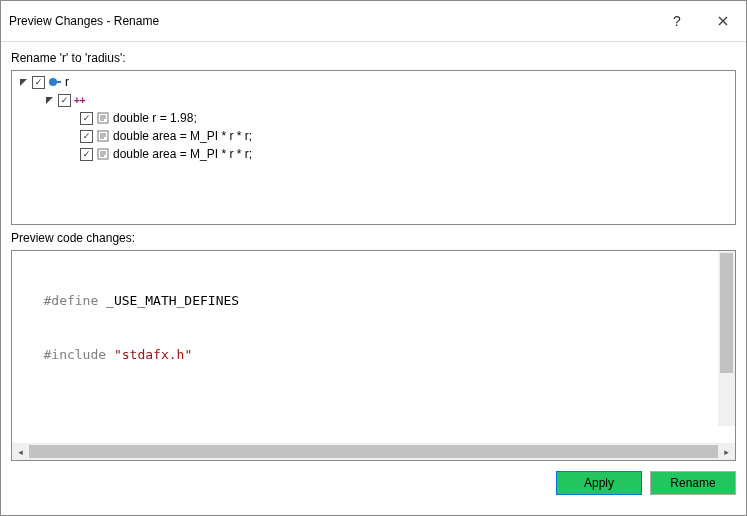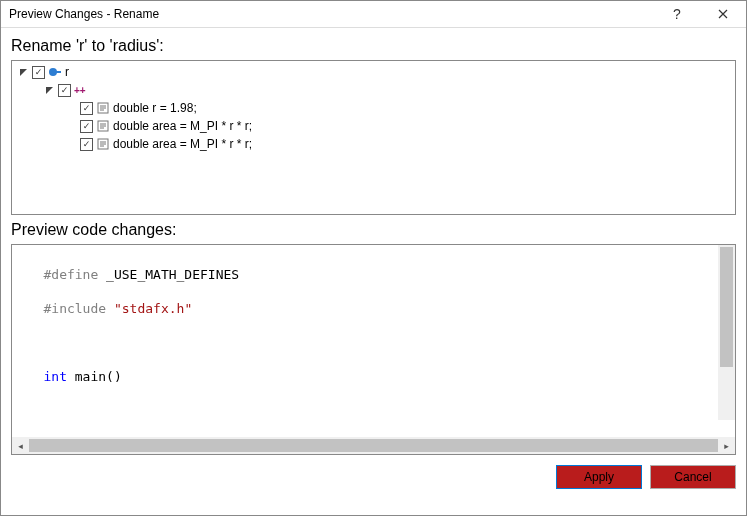--- a/index.html
+++ b/index.html
@@ -9,41 +9,41 @@
     background: #fff;
     color: #000;
     width: 747px;
     height: 516px;
     border: 1px solid #888;
     display: flex;
     flex-direction: column;
     overflow: hidden;
   }
   .titlebar {
-    height: 27px;
+    height: 41px;
     border-bottom: 1px solid #ddd;
     display: flex;
     align-items: center;
     padding-left: 8px;
     background: #fff;
   }
   .titlebar-title { flex: 1; }
   .titlebar-btn {
     width: 46px; height: 30px;
     display: flex; align-items: center; justify-content: center;
     font-size: 14px; color: #333;
   }
   .content {
     flex: 1;
     padding: 9px 10px 10px 10px;
     display: flex;
     flex-direction: column;
     gap: 4px;
   }
-  .section-label { font-size: 16px; margin-bottom: 1px; }
+  .section-label { font-size: 12px; margin-bottom: 1px; }
   .tree-panel {
     border: 1px solid #888;
     background: #fff;
     height: 155px;
     overflow: auto;
     padding: 2px 0;
   }
   .tree-row {
     display: flex;
     align-items: center;
@@ -83,21 +83,21 @@
   .code-scroll {
     flex: 1;
     overflow: hidden;
     padding: 4px 0 4px 8px;
     font-family: Consolas, monospace;
     font-size: 13px;
     line-height: 17px;
     white-space: pre;
     position: relative;
   }
-  .code-line { white-space: pre; }
+  .code-line { white-space: pre; margin-top: 20px; }
   .kw { color: #0000ff; }
   .pp { color: #808080; }
   .str { color: #a31515; }
   .vscroll-track {
     position: absolute; right: 0; top: 0; bottom: 17px;
     width: 17px; background: #f0f0f0;
   }
   .vscroll-thumb {
     position: absolute; left: 2px; right: 2px;
     top: 2px; height: 120px;
@@ -117,21 +117,21 @@
     position:absolute; top:2px; bottom:2px;
     left:0; right:0; background:#c2c2c2;
   }
   .button-row {
     display: flex; justify-content: flex-end;
     gap: 8px; padding-top: 6px;
   }
   .btn {
     width: 86px; height: 24px;
     border: 1px solid #adadad;
-    background: #b91c1c;
+    background: #22c55e;
     font-family: inherit; font-size: 12px;
     display: flex; align-items:center; justify-content:center;
   }
   .btn-default {
     border: 1px solid #0078d7;
   }
 </style>
 </head>
 <body>
 
@@ -242,16 +242,16 @@
       <div class="hscroll-btn">◂</div>
       <div class="hscroll-track">
           <div class="hscroll-thumb"></div>
         </div>
       <div class="hscroll-btn">▸</div>
     </div>
   </div>
 
   <div class="button-row">
     <button class="btn btn-default">Apply</button>
-    <button class="btn">Cancel</button>
+    <button class="btn">Rename</button>
   </div>
 
 </div>
 
 </body></html>

